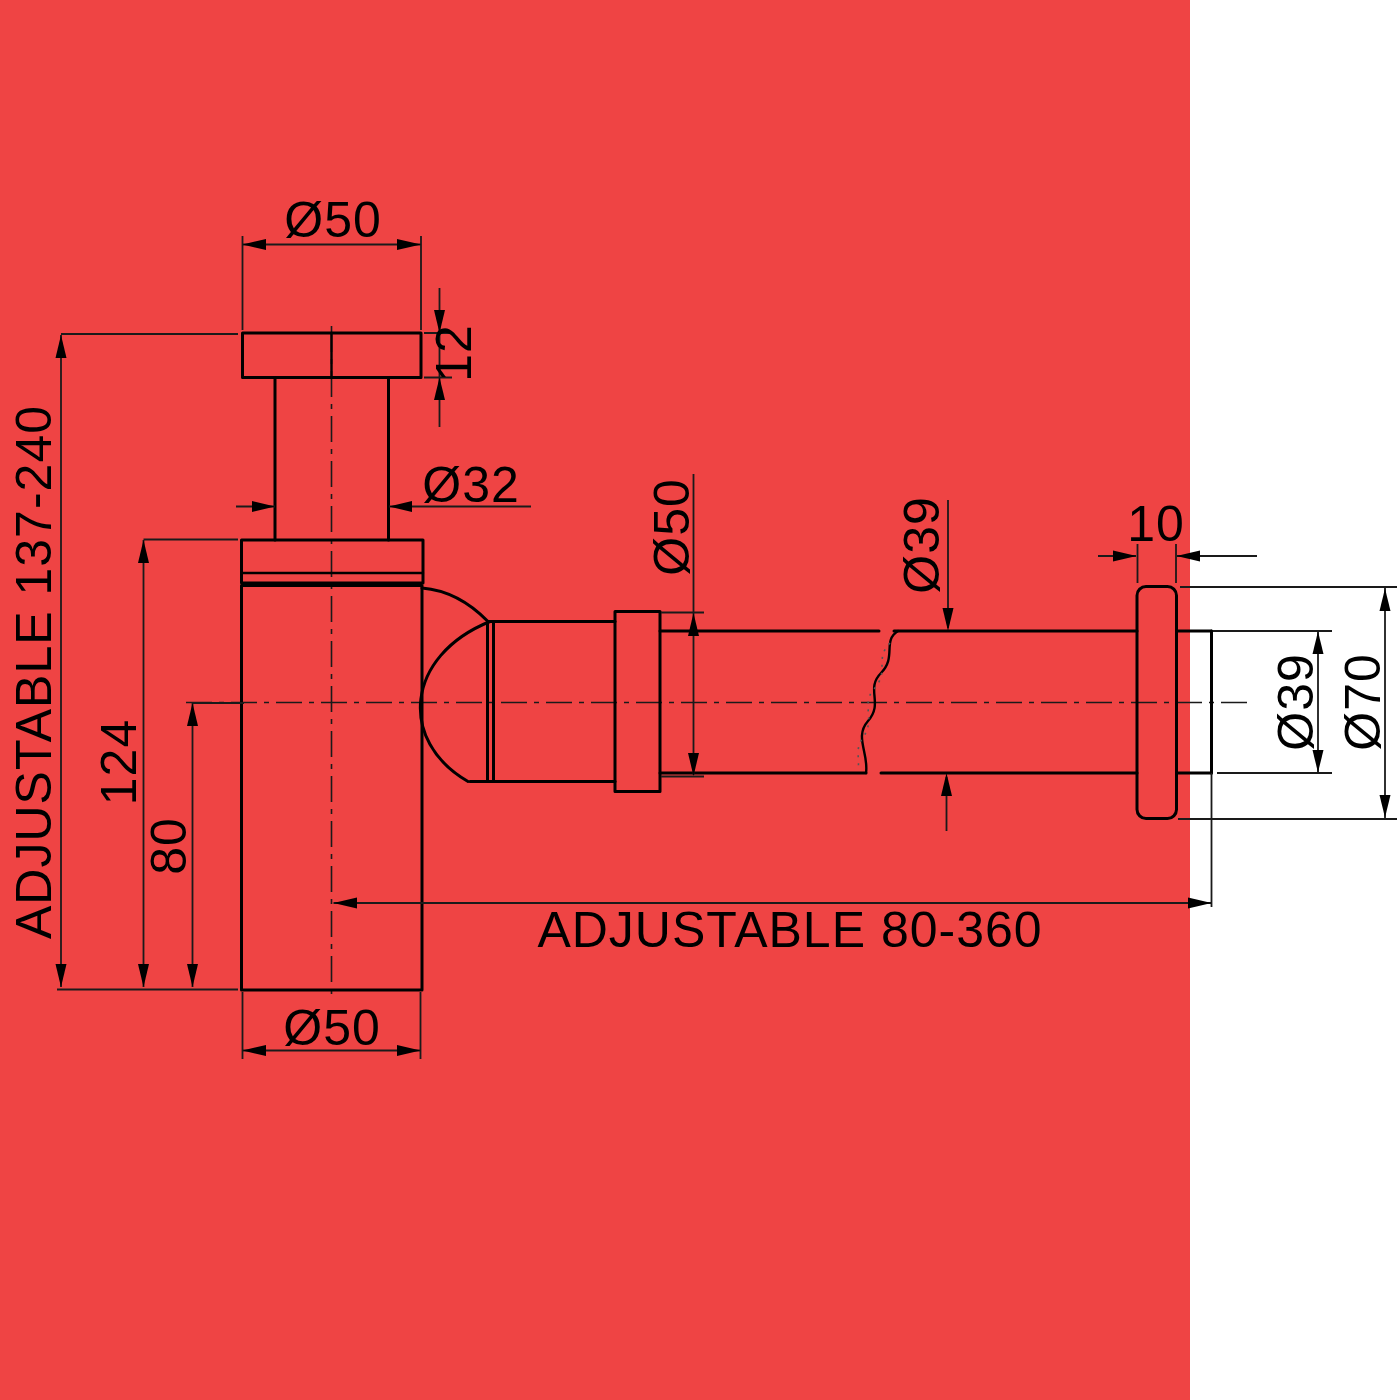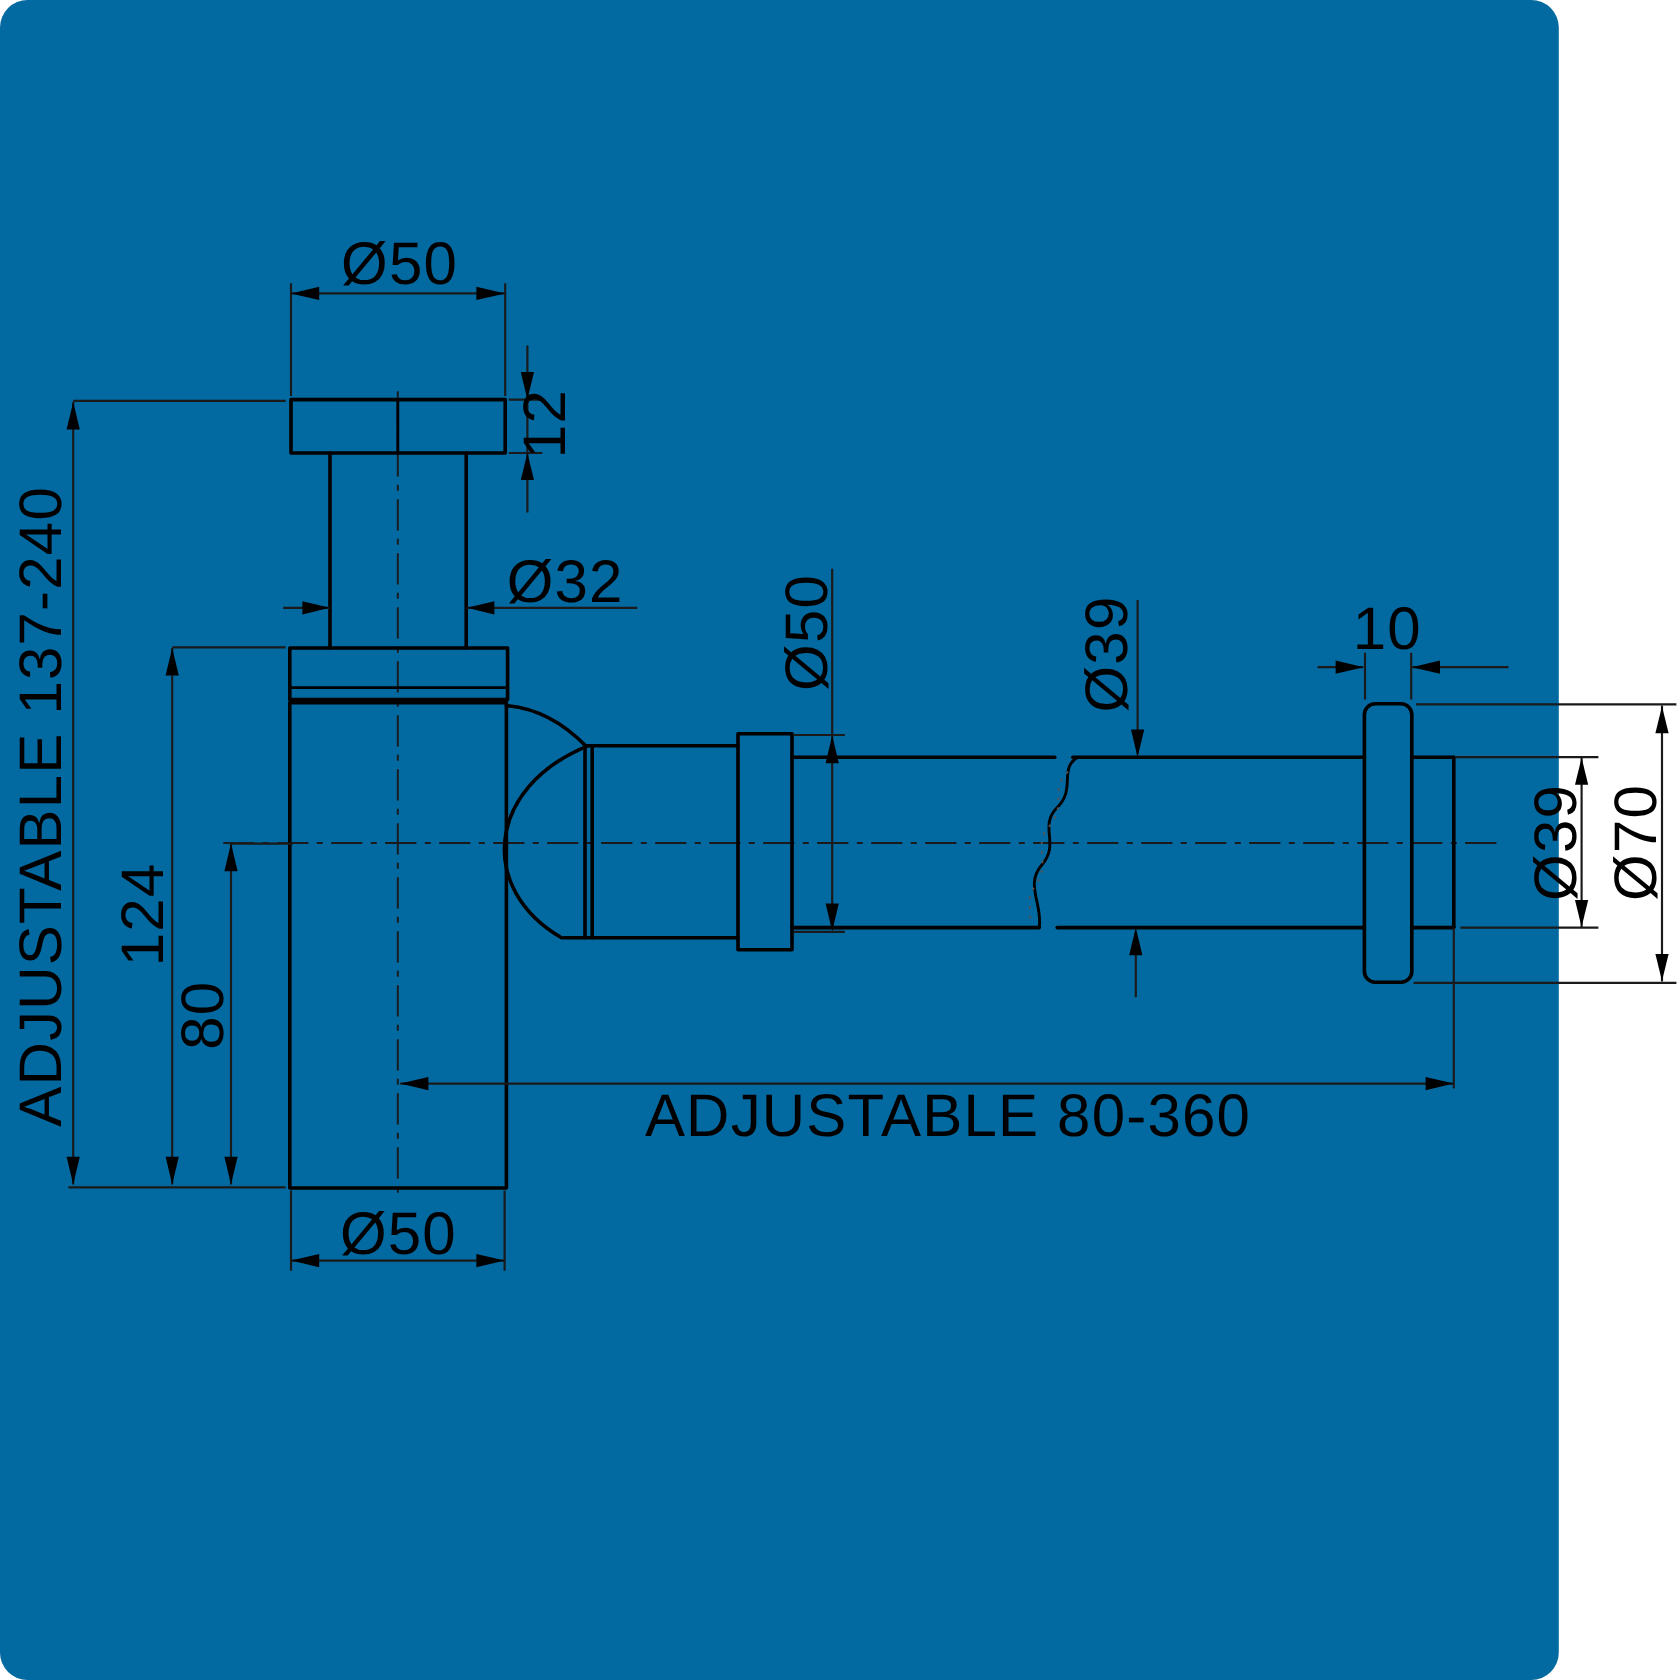--- a/index.html
+++ b/index.html
@@ -1,25 +1,24 @@
 <!DOCTYPE html>
 <html><head>
 <meta charset="utf-8">
 <style>
   html, body {
     margin: 0;
     padding: 0;
     background: #ffffff;
   }
   .stage {
-    width: 1299px;
+    width: 1190px;
     height: 1400px;
-    background: #0369a1;
+    background: #ef4444;
     position: relative;
-    border-radius: 23px;
   }
   svg { display: block; }
   .obj  { stroke: #000000; stroke-width: 3;   fill: none; stroke-linecap: round; stroke-linejoin: round; }
   .obj2 { stroke: #000000; stroke-width: 2.4; fill: none; stroke-linecap: round; }
   .dim  { stroke: #1a1a1a; stroke-width: 1.8; fill: none; stroke-linecap: butt; }
   .cl   { stroke: #1a1a1a; stroke-width: 1.6; fill: none; stroke-dasharray: 26 7 5 7; }
   .brk-dot { stroke: #555; stroke-width: 1.6; fill: none; stroke-dasharray: 2 6; }
   .ah   { fill: #000000; stroke: none; }
   text {
     font-family: "Liberation Sans", "DejaVu Sans", sans-serif;

